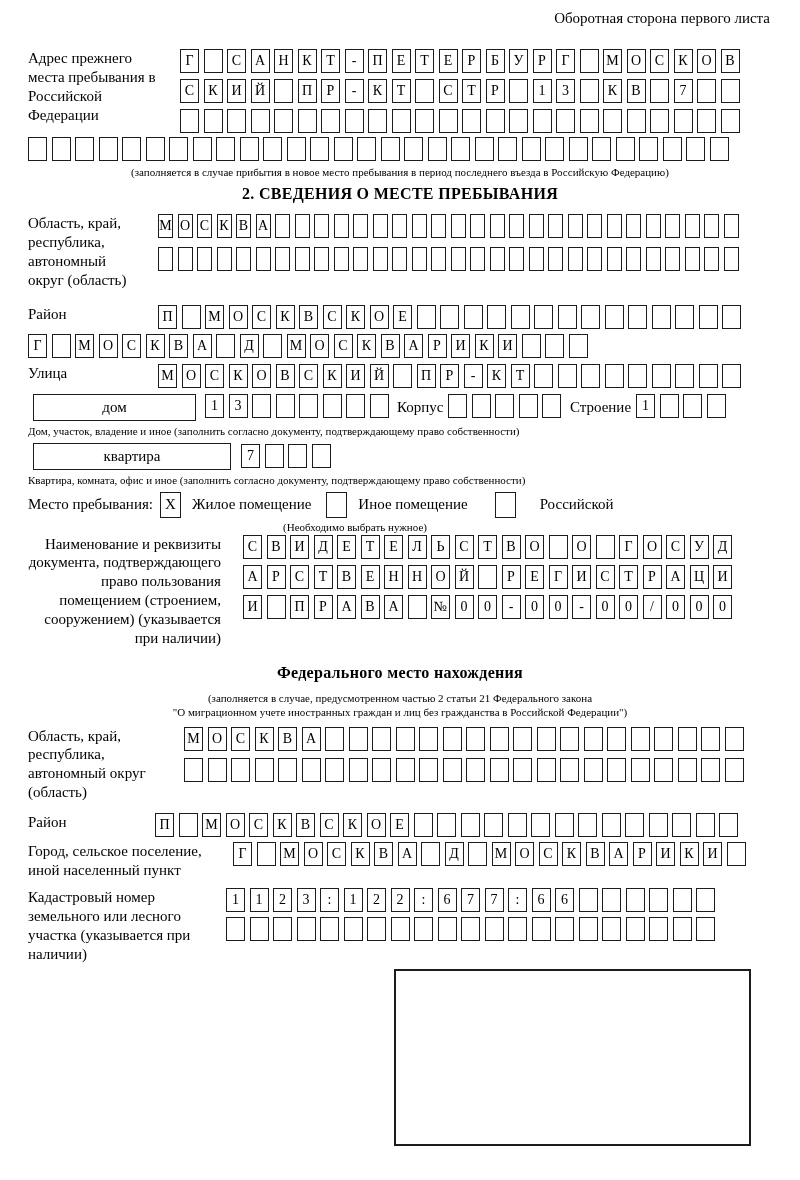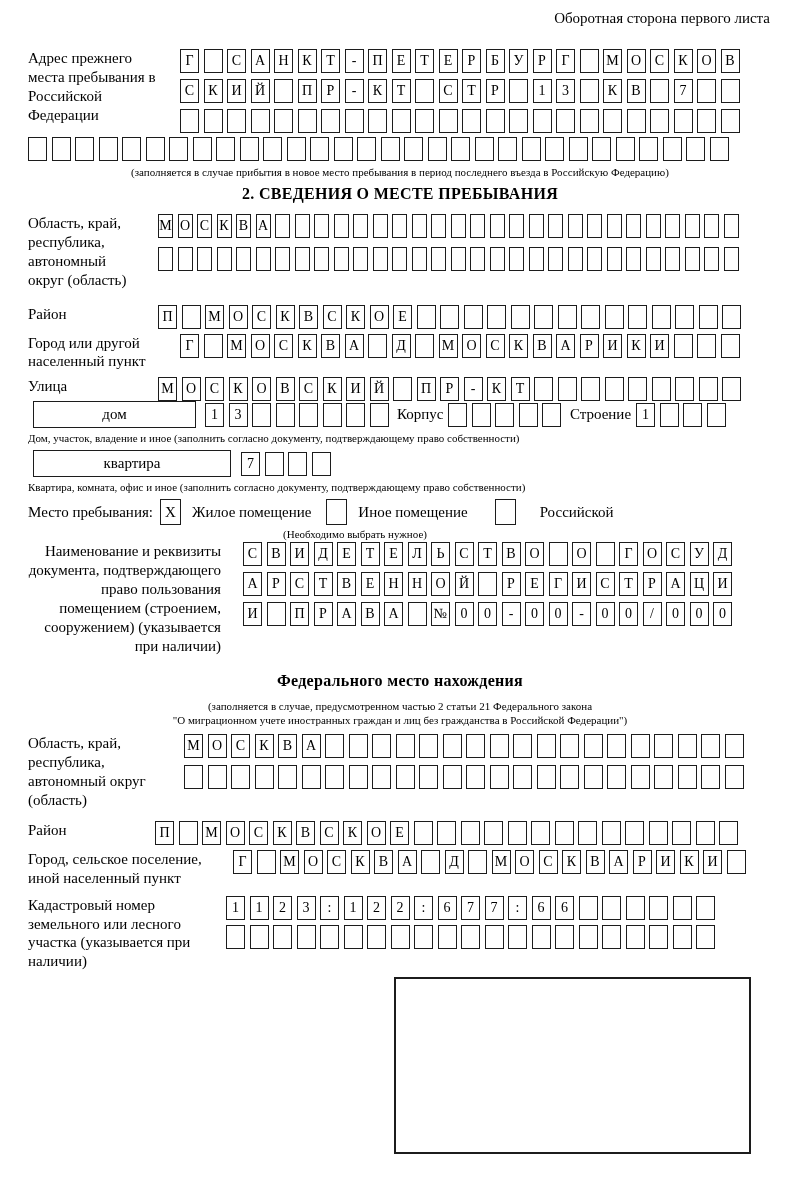--- a/index.html
+++ b/index.html
@@ -257,21 +257,20 @@
         <span class="cell"></span>
         <span class="cell"></span>
         <span class="cell"></span>
         <span class="cell"></span>
         <span class="cell"></span>
         <span class="cell"></span>
       </div>
   </div>
 
   <div class="frow" style="margin-top:5px;">
-    <div class="flabel w152">Город или другой населенный пункт</div>
     <div class="cells">
         <span class="cell">Г</span>
         <span class="cell"></span>
         <span class="cell">М</span>
         <span class="cell">О</span>
         <span class="cell">С</span>
         <span class="cell">К</span>
         <span class="cell">В</span>
         <span class="cell">А</span>
         <span class="cell"></span>
@@ -317,21 +316,21 @@
         <span class="cell"></span>
         <span class="cell"></span>
         <span class="cell"></span>
         <span class="cell"></span>
         <span class="cell"></span>
         <span class="cell"></span>
         <span class="cell"></span>
       </div>
   </div>
 
-  <div class="frow" style="margin-left:5px;align-items:center;">
+  <div class="frow" style="margin-top:6px;margin-left:5px;align-items:flex-start;">
     <div class="labelbox" style="width:163px;margin-right:9px;">дом</div>
     <div class="cells">
         <span class="cell">1</span>
         <span class="cell">3</span>
         <span class="cell"></span>
         <span class="cell"></span>
         <span class="cell"></span>
         <span class="cell"></span>
         <span class="cell"></span>
         <span class="cell"></span>

